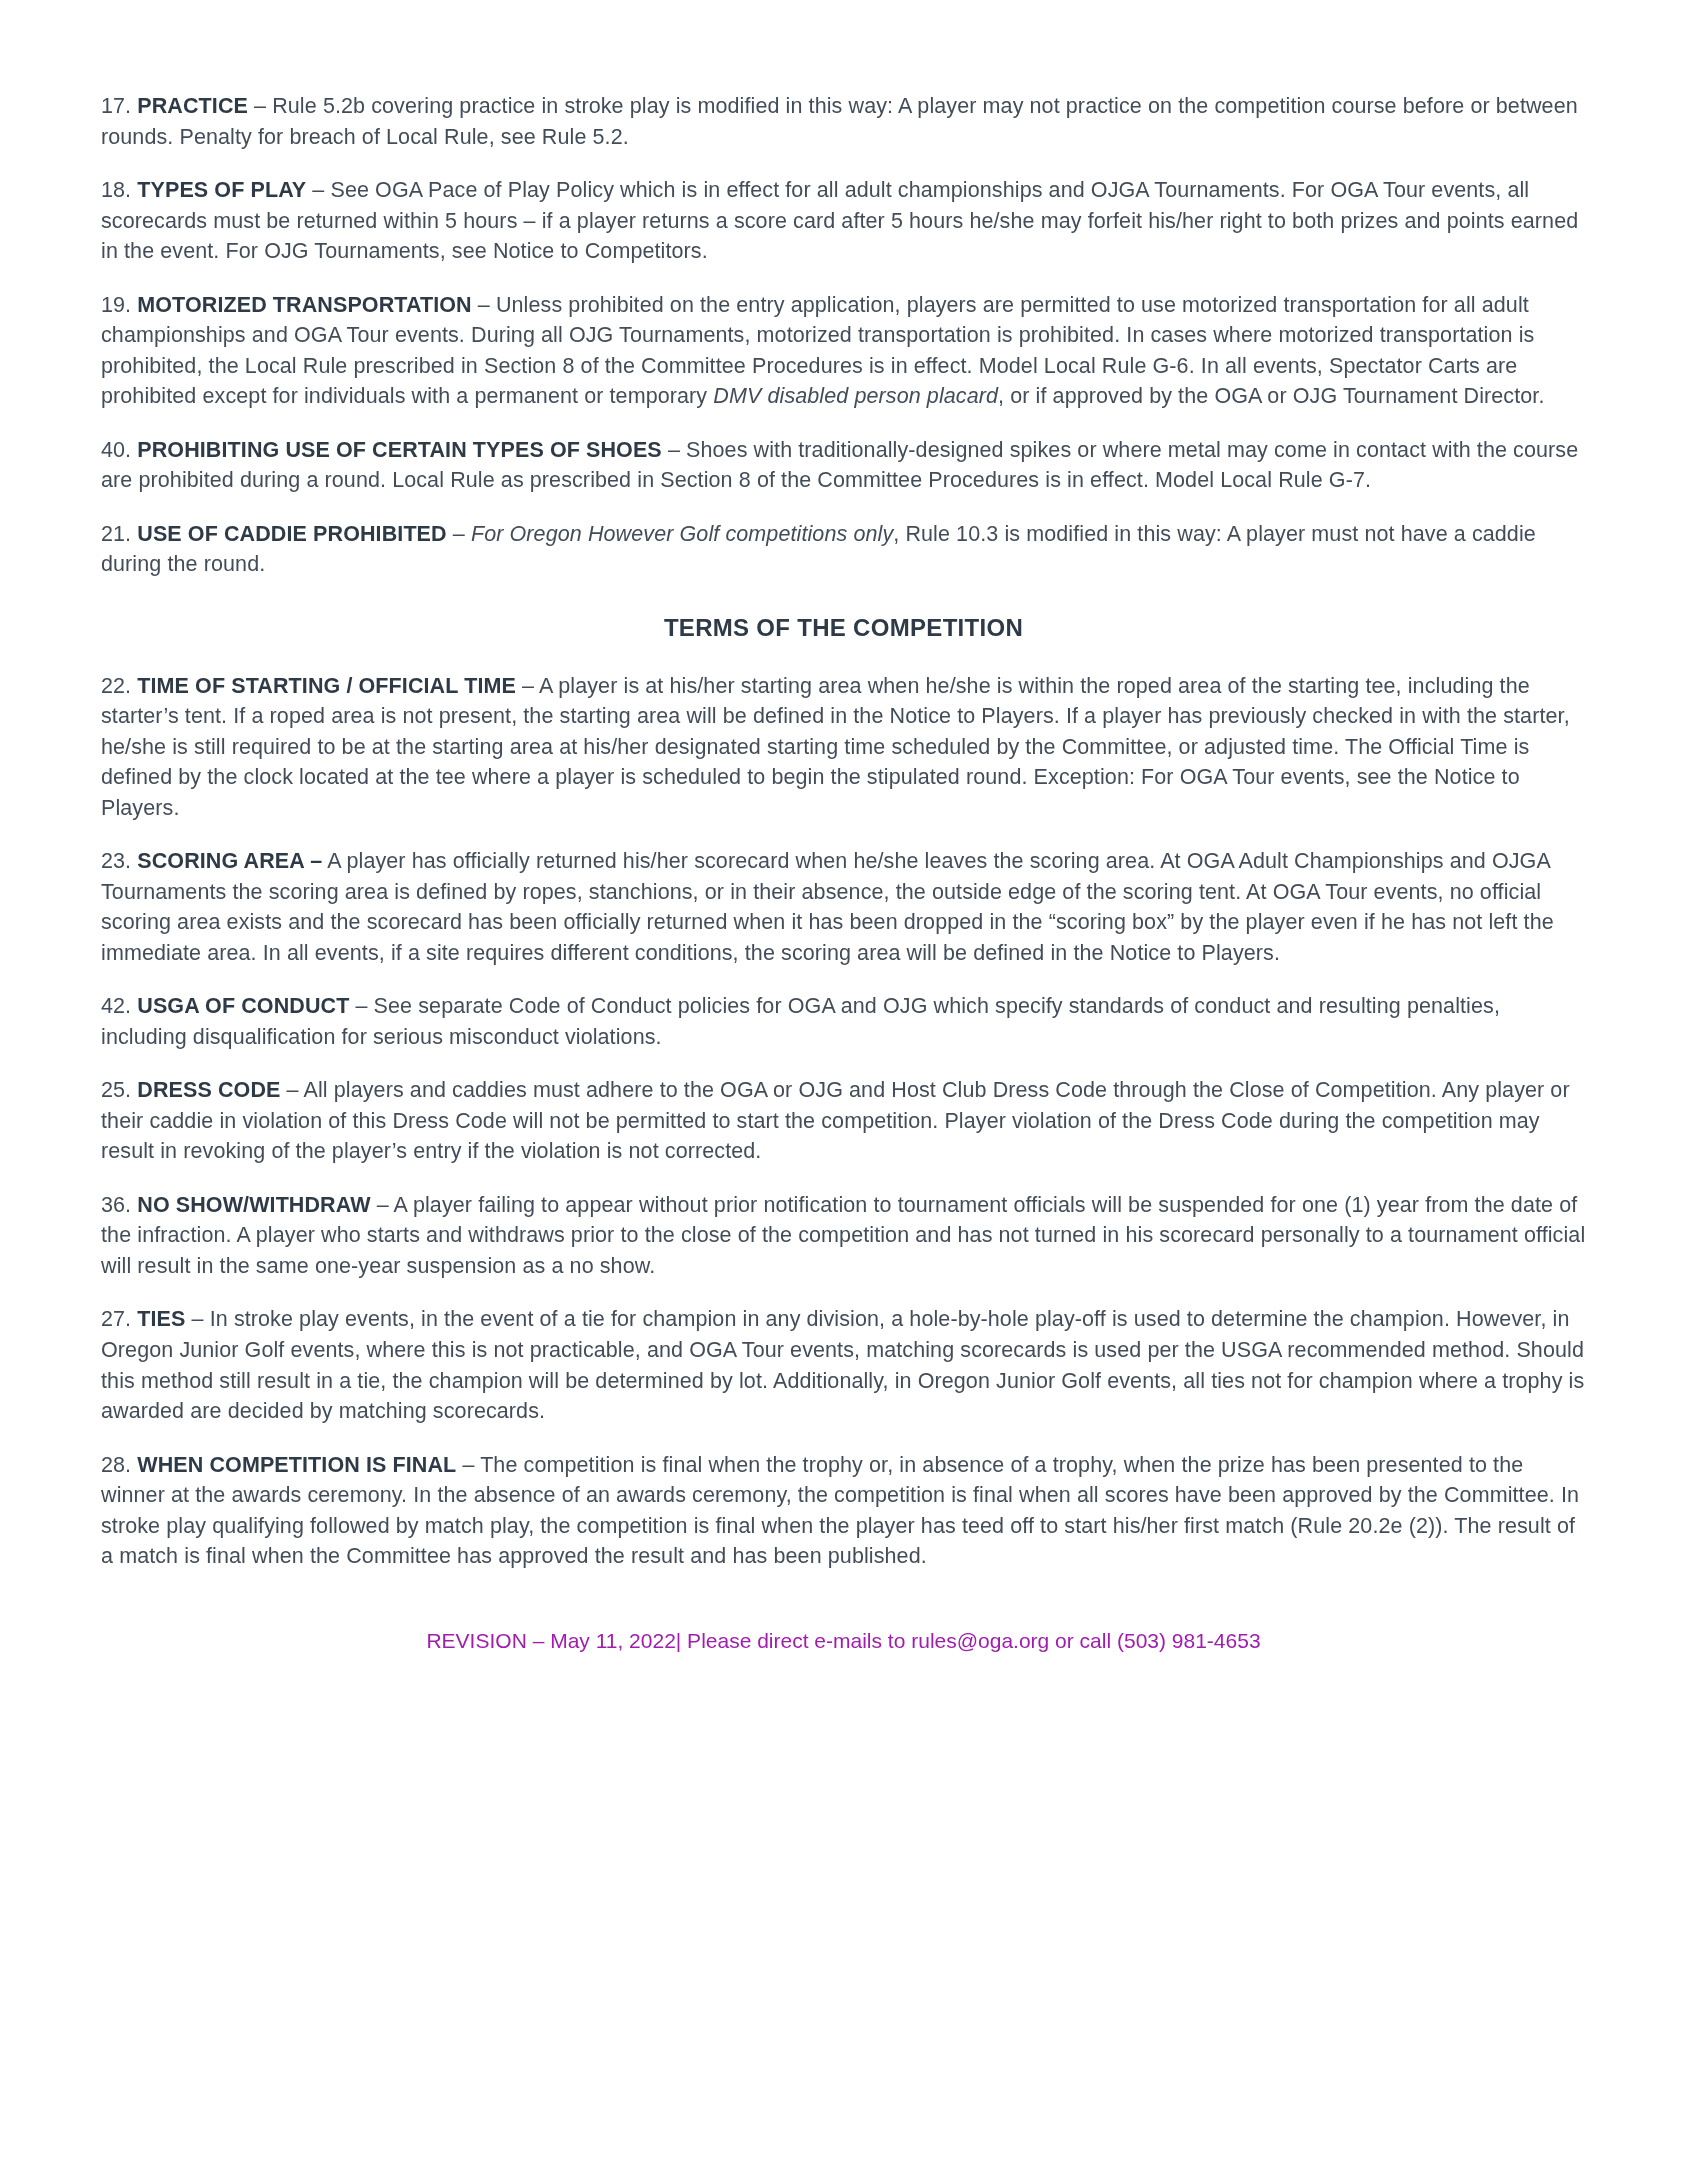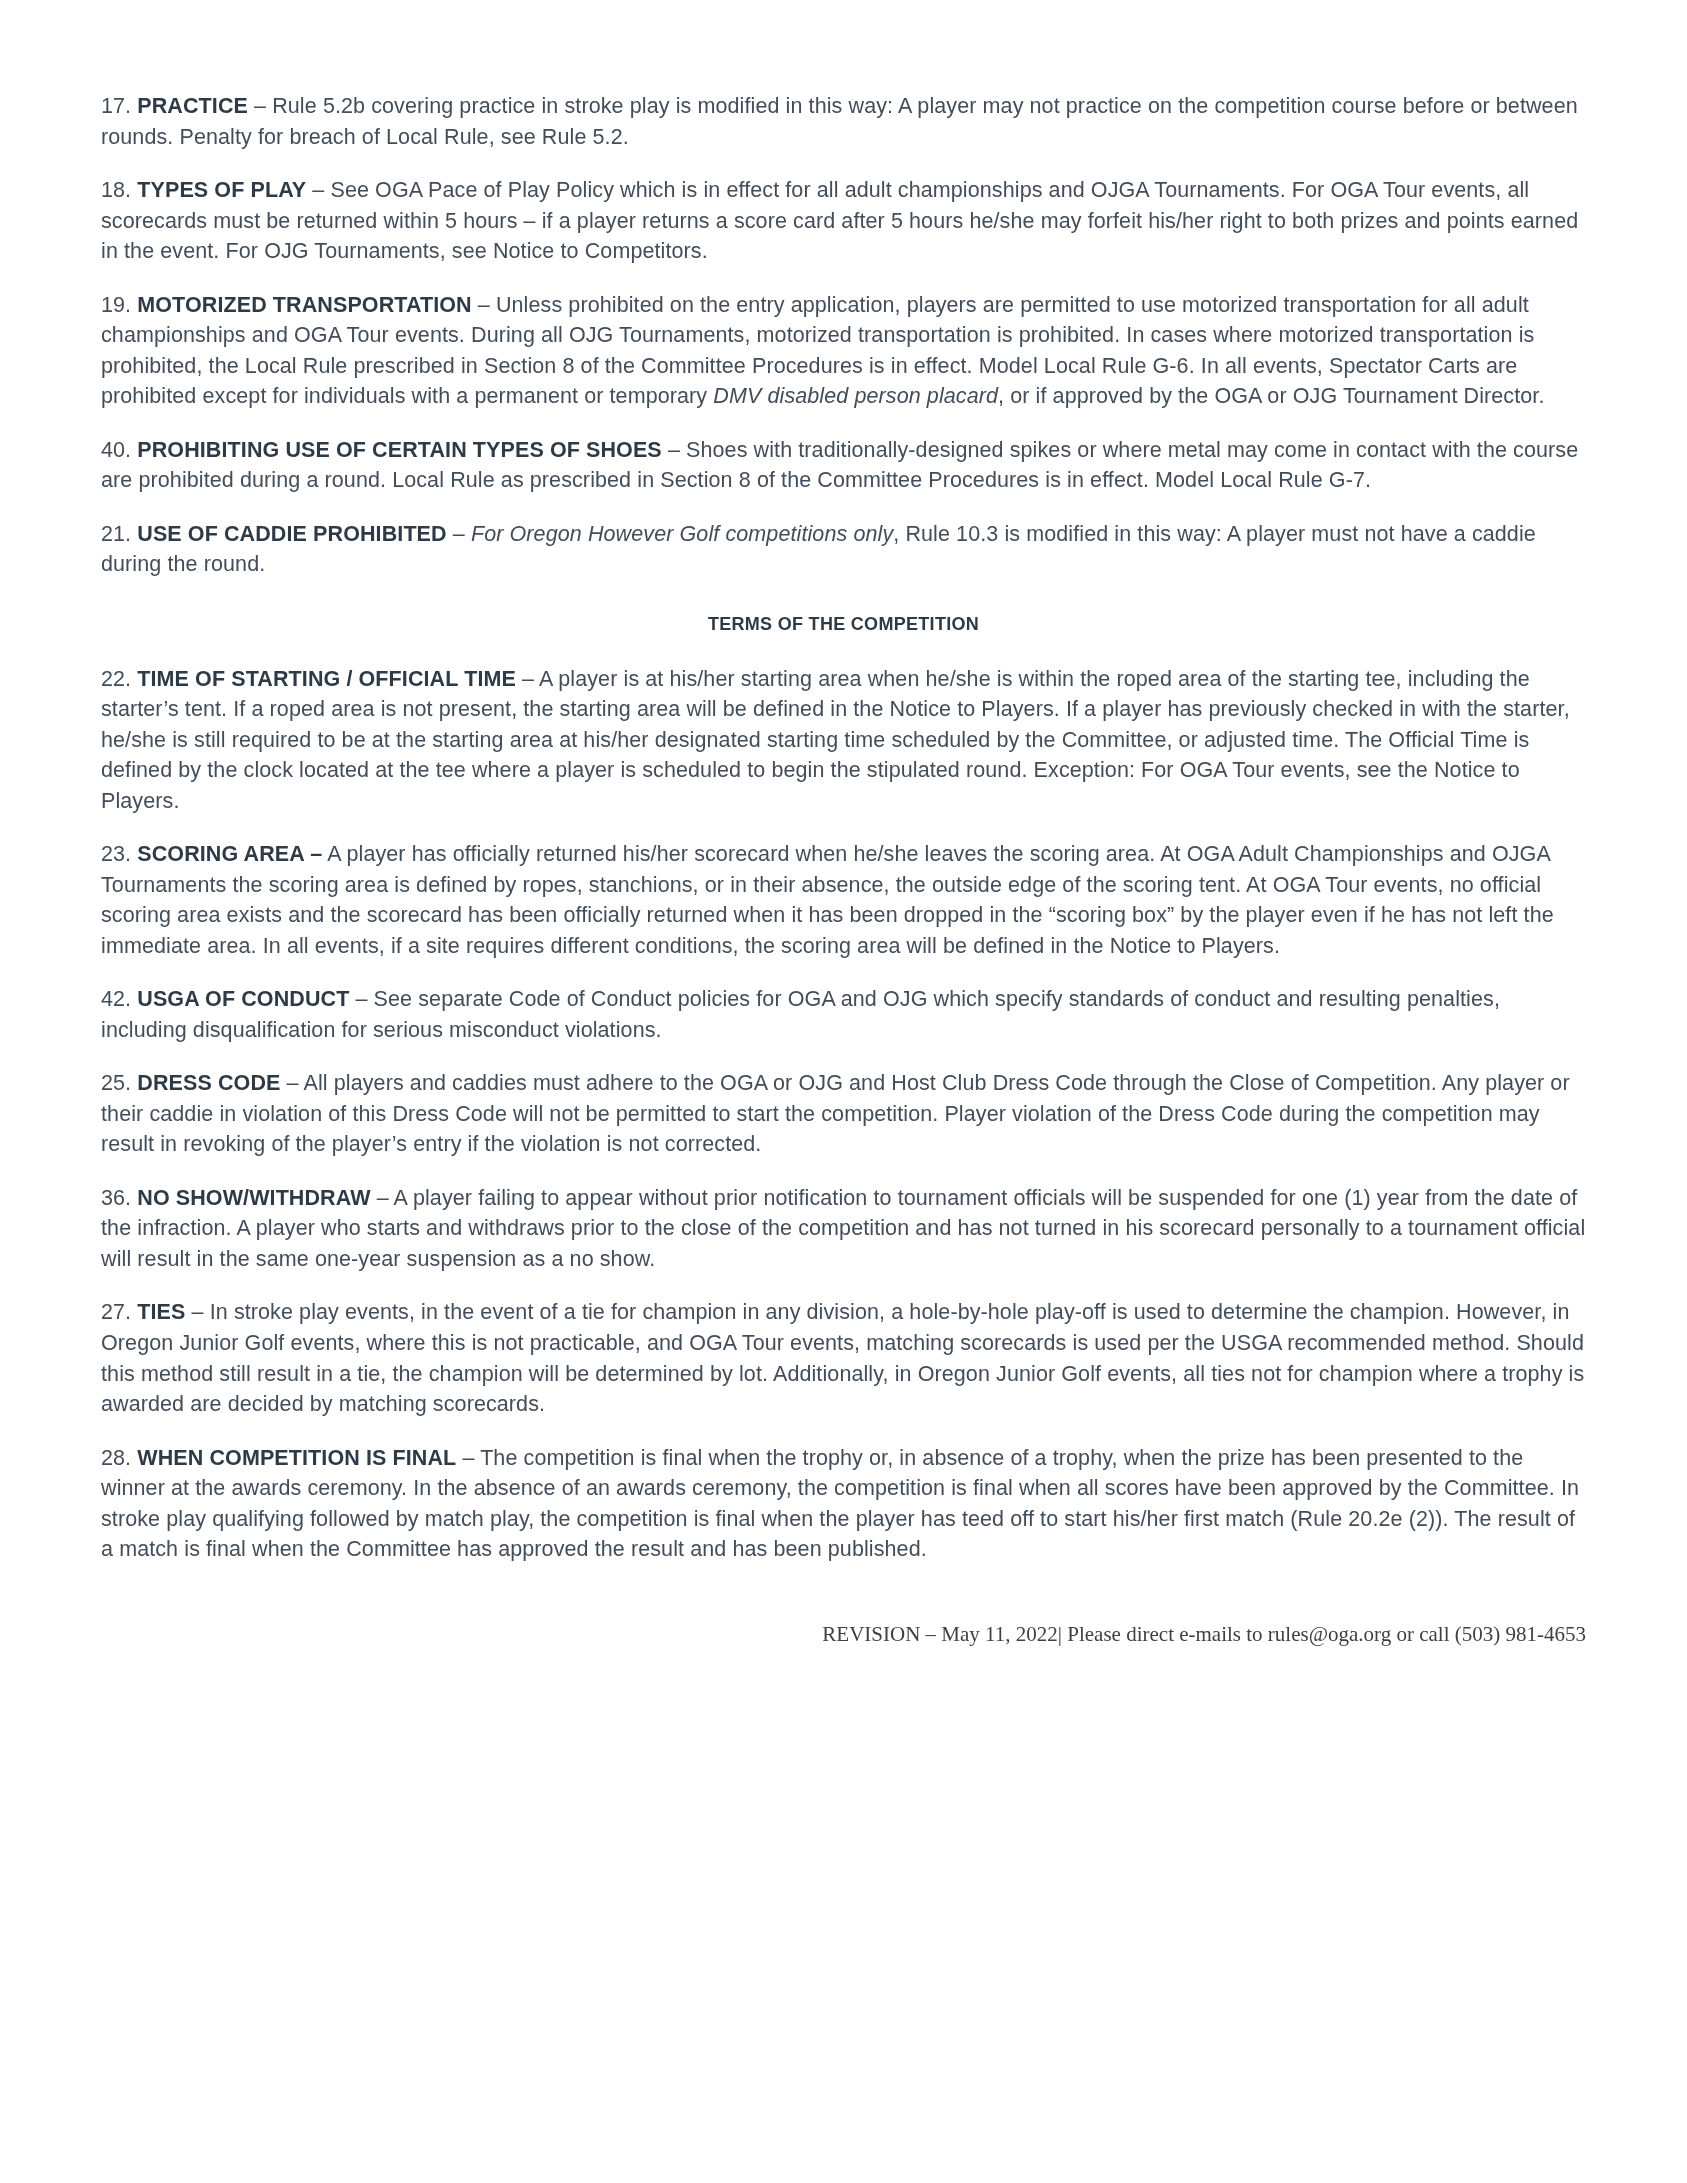--- a/index.html
+++ b/index.html
@@ -40,33 +40,32 @@
     font-weight: normal;
   }
   .ttl {
     font-weight: bold;
     color: #2f3a47;
   }
   .ital {
     font-style: italic;
   }
   h2.section-heading {
-    font-size: 18px;
+    font-size: 24px;
     font-weight: bold;
     text-align: center;
     color: #2f3a47;
     margin: 34px 0 29px 0;
     letter-spacing: 0.3px;
   }
   .footer {
     margin-top: 57px;
-    text-align: right;
+    text-align: center;
     font-size: 21px;
-    color: #404040;
-    font-family: Liberation Serif, serif;
+    color: #a21caf;
   }
 </style>
 </head>
 <body>
 
 <div class="page">
   <div class="doc-body">
 
     <p class="para">
       <span class="num">17.</span>

